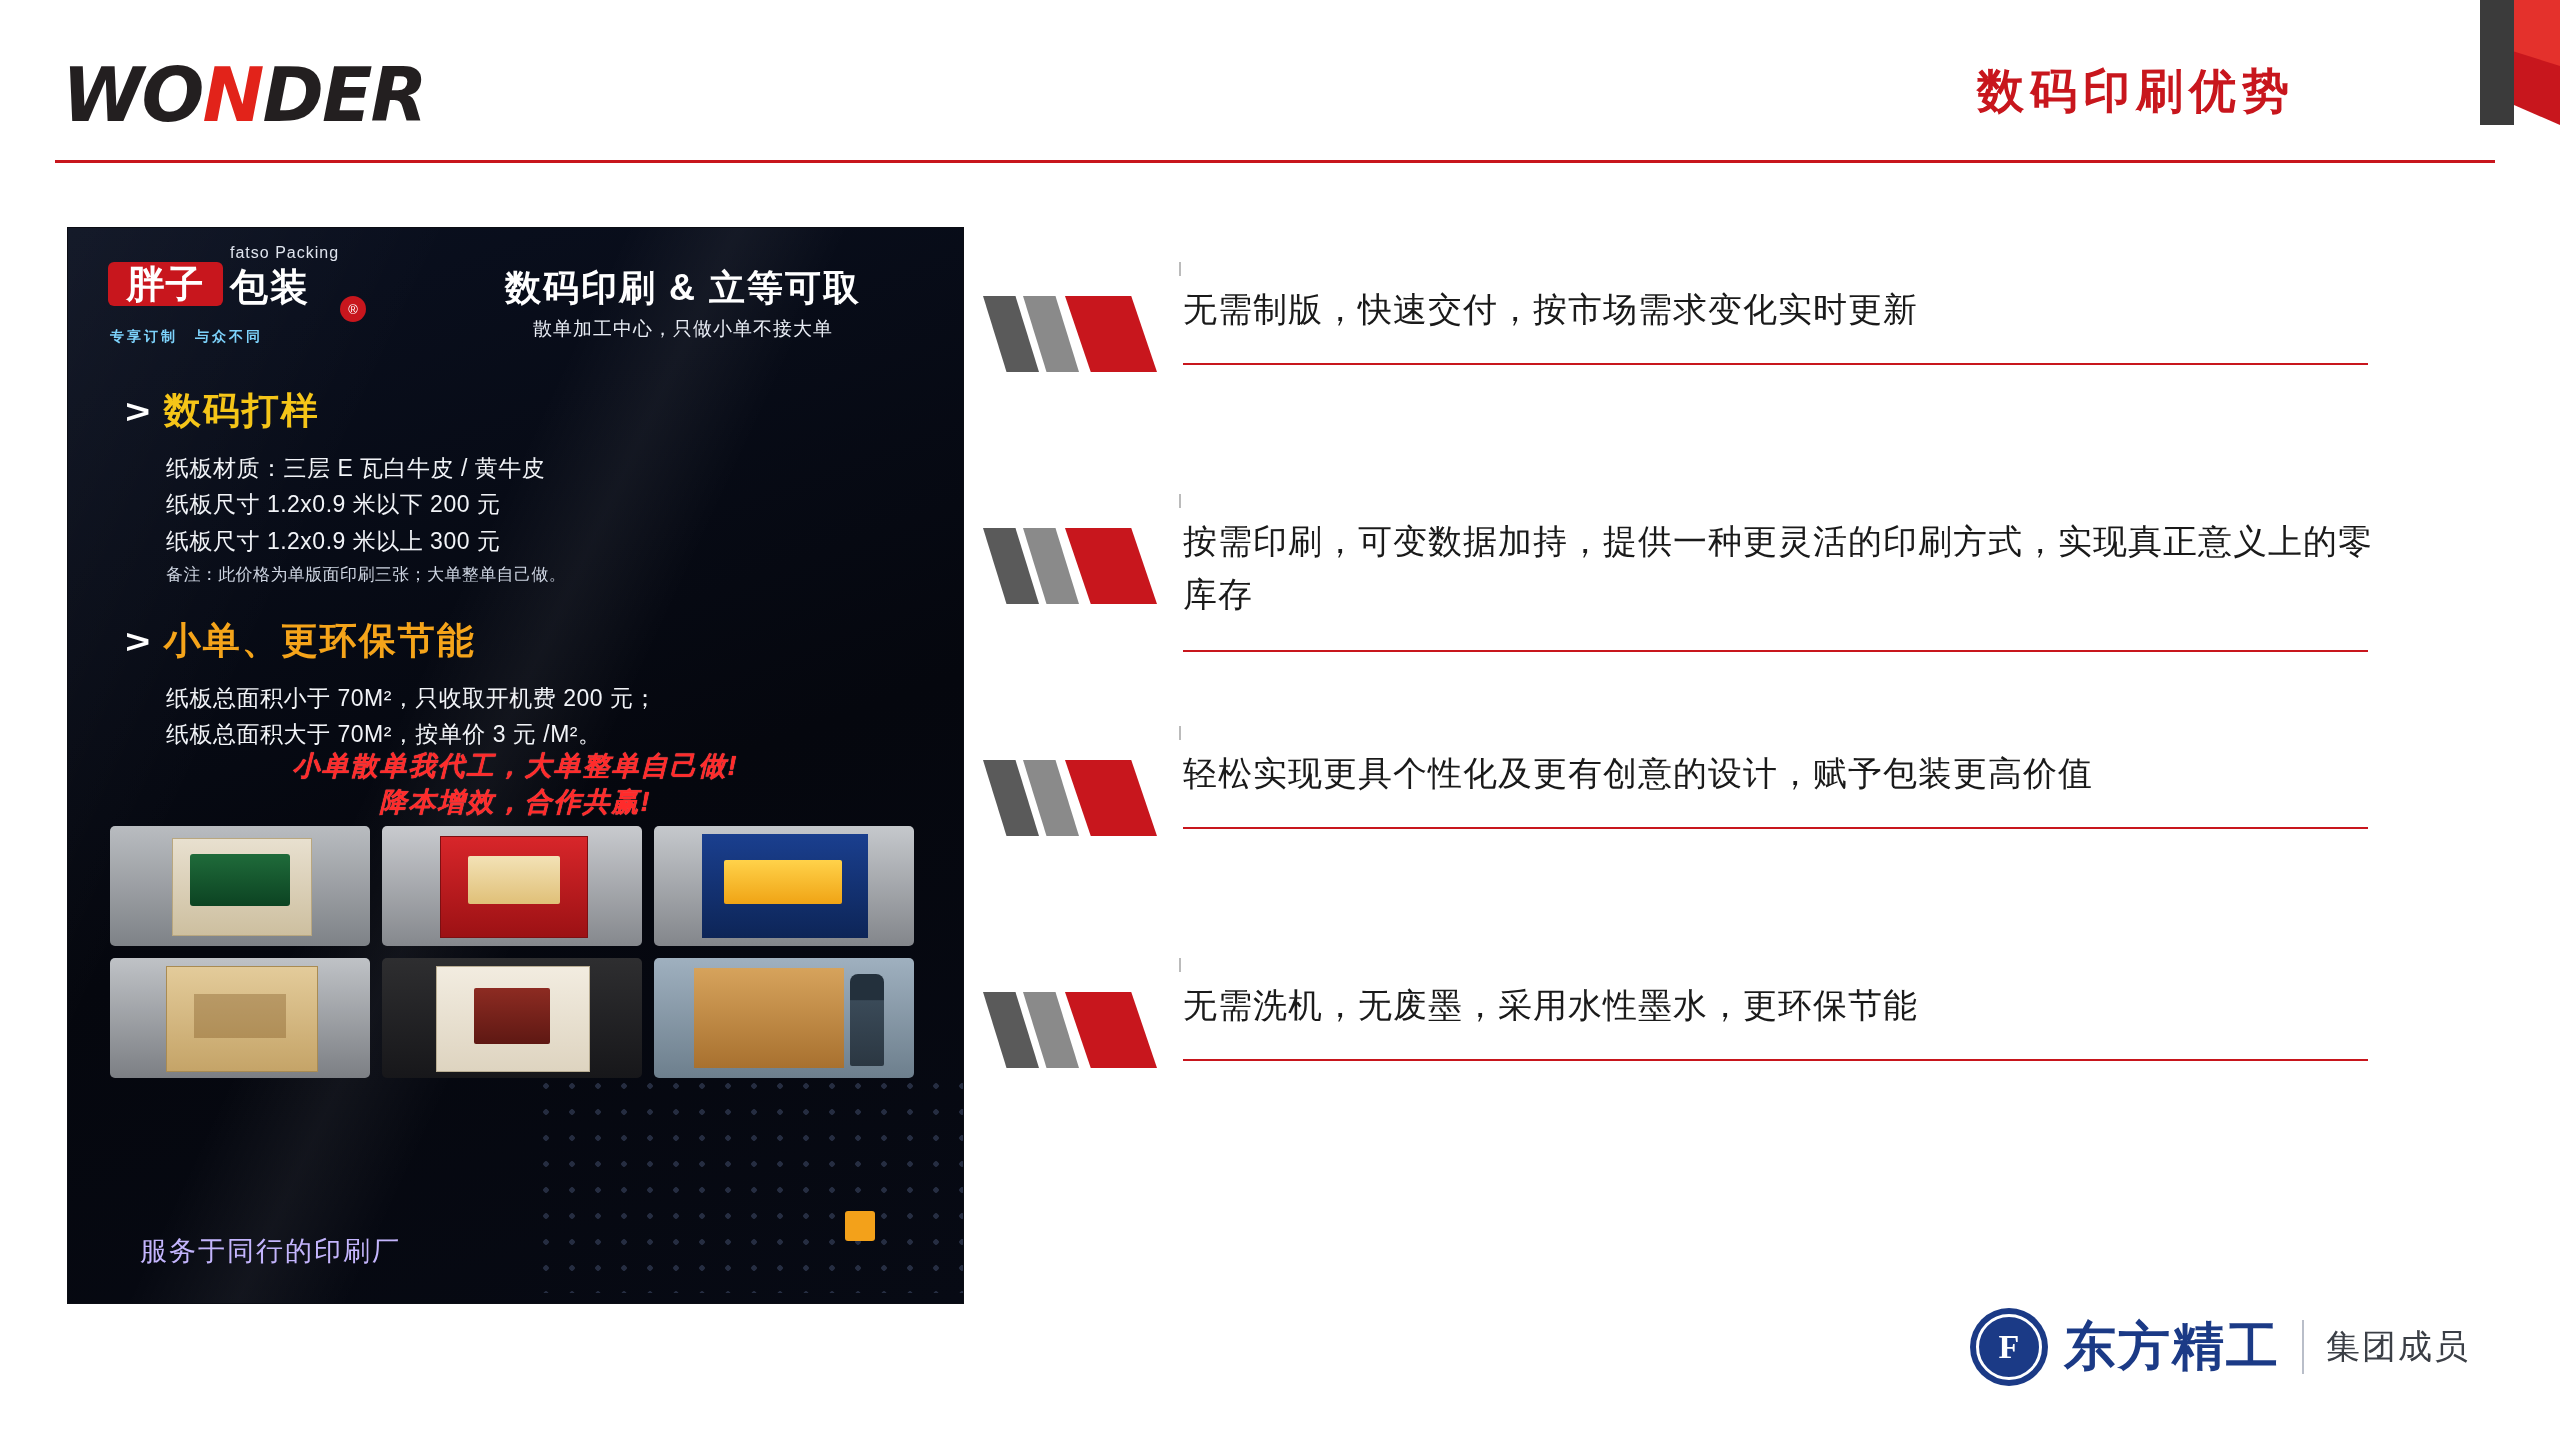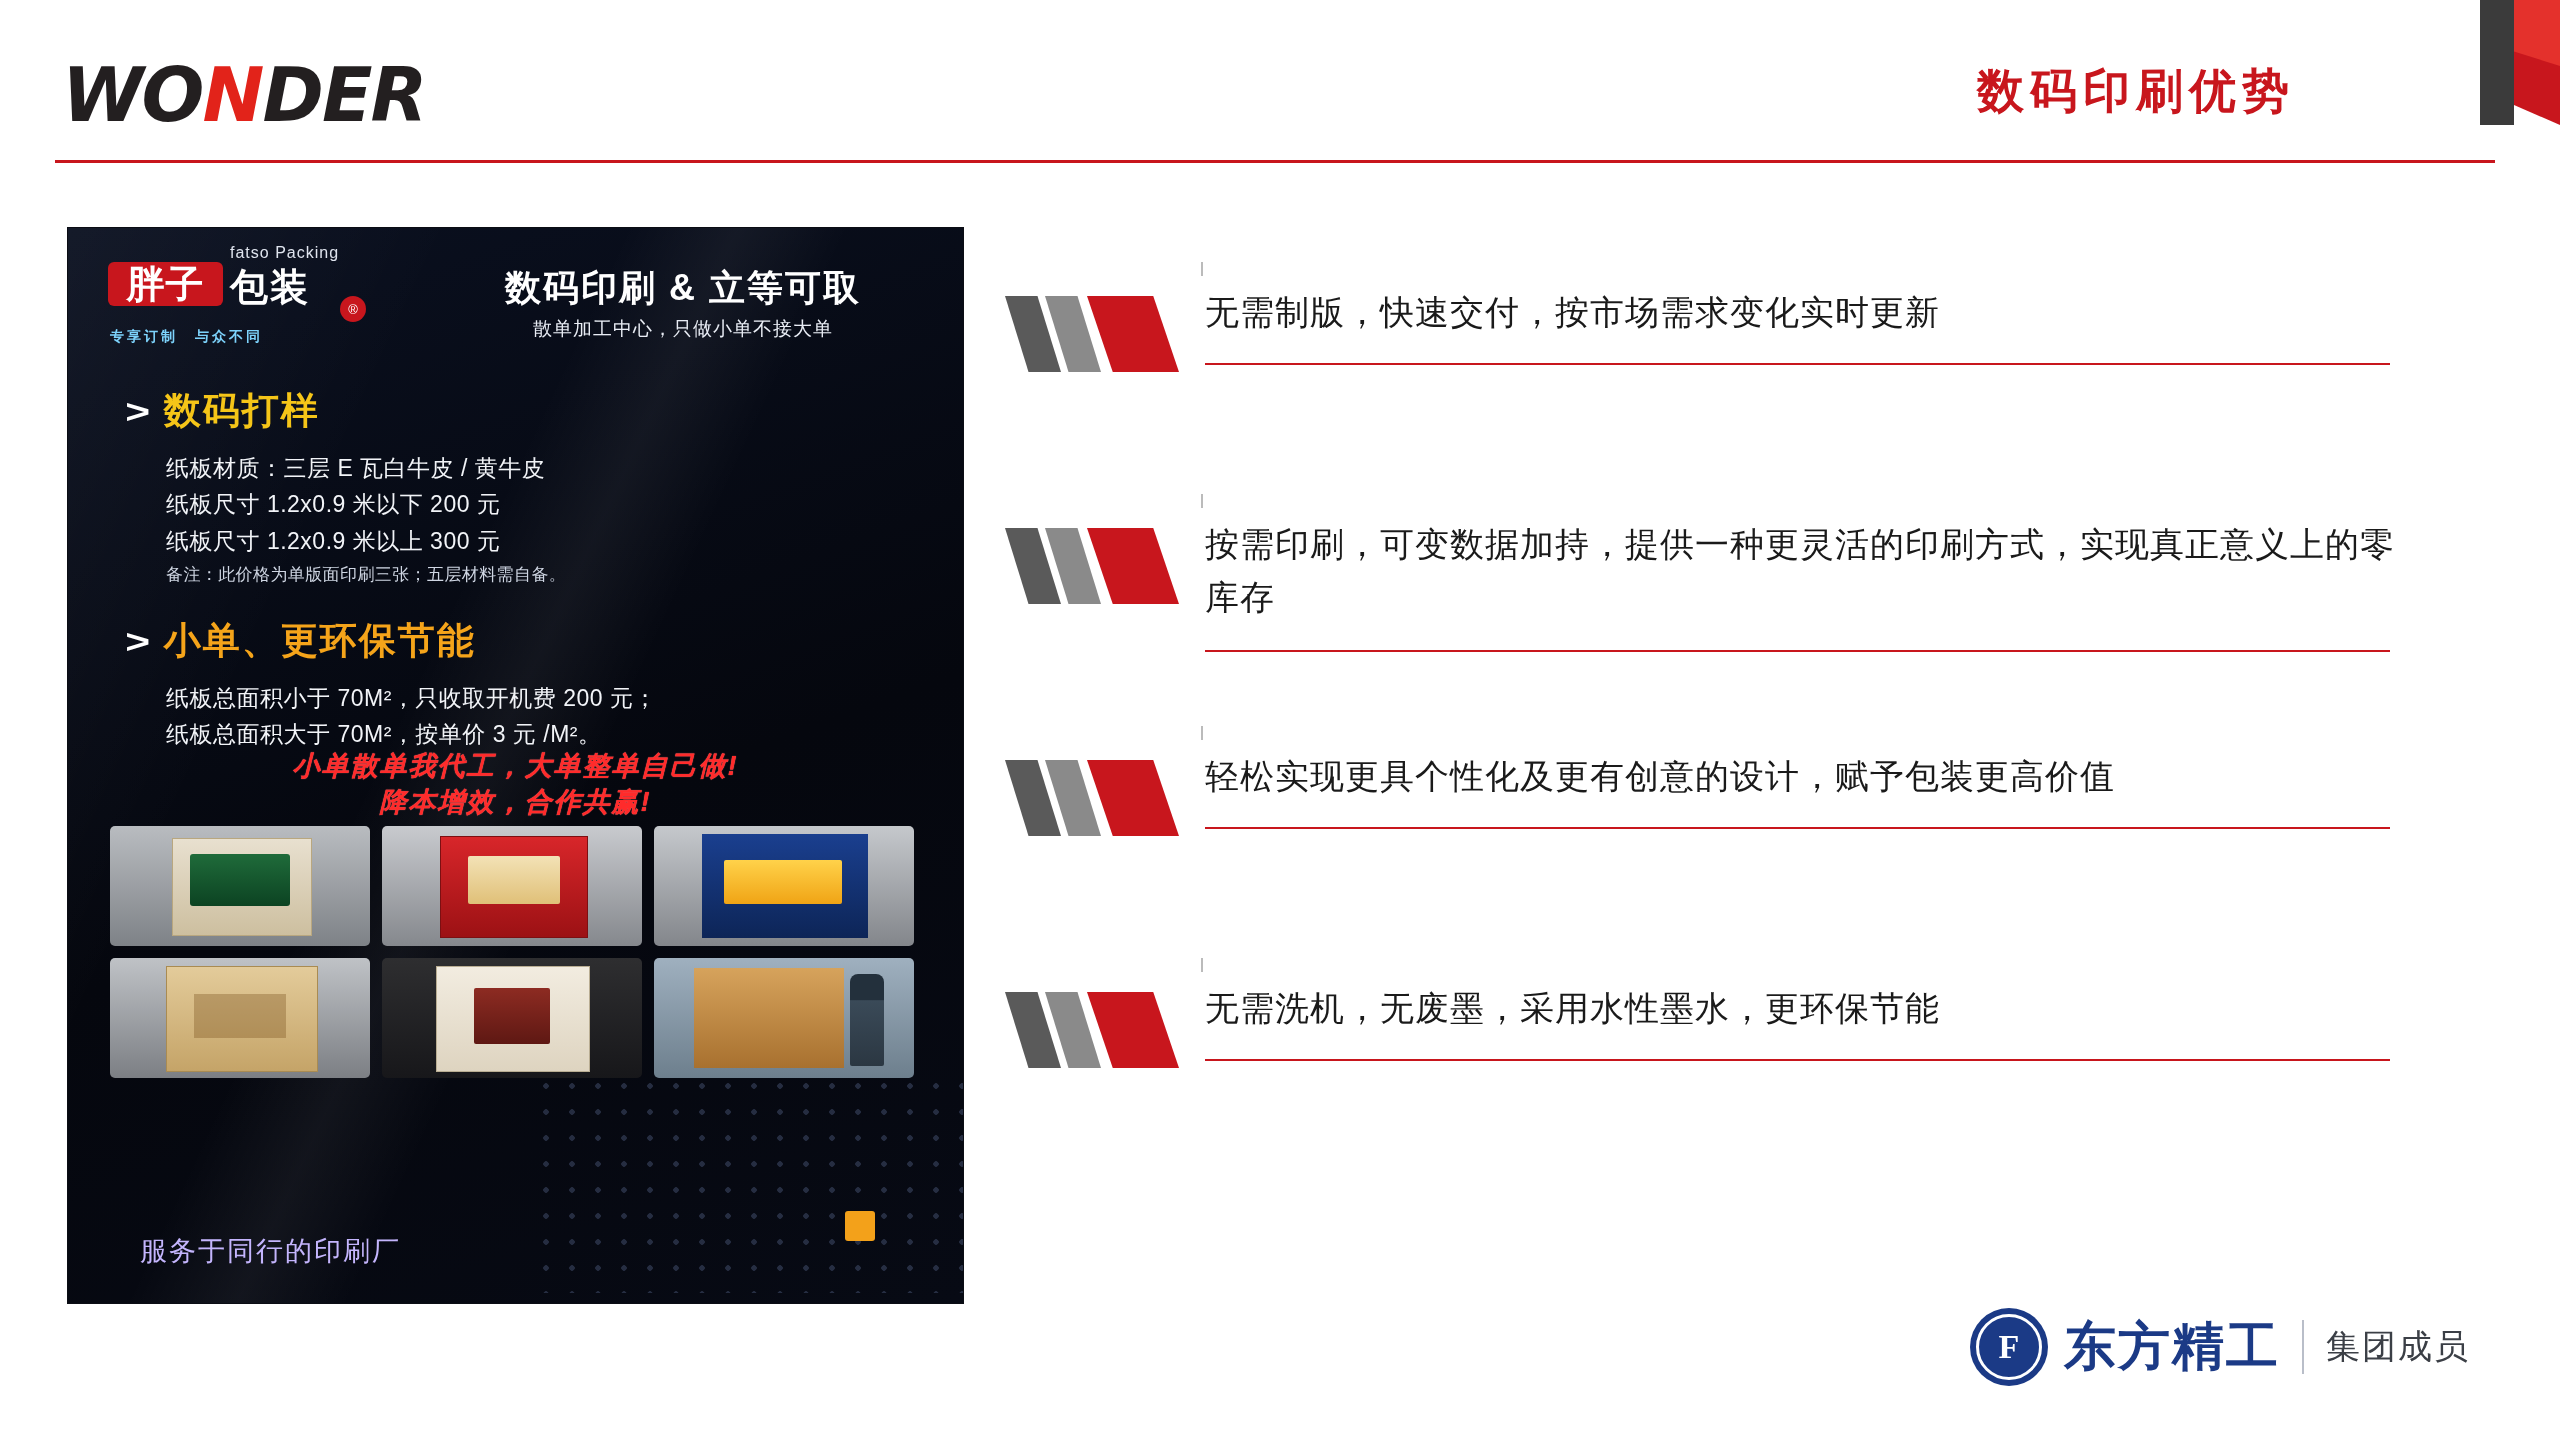--- a/index.html
+++ b/index.html
@@ -309,23 +309,24 @@
   .t5 .box { position:absolute; left:54px; top:8px; width:152px; height:104px; background: linear-gradient(180deg,#f2ece0,#ded4c0); border:1px solid #b9ad92; }
   .t5 .lbl { position:absolute; left:92px; top:30px; width:76px; height:56px; background: linear-gradient(180deg,#8d2b22,#5e1813); border-radius:2px; }
 
   .t6 { background: linear-gradient(180deg,#9fb0bf 0%, #6d7f8d 100%); }
   .t6 .box { position:absolute; left:40px; top:10px; width:150px; height:100px; background: linear-gradient(180deg,#d6a35c,#a8712f); }
   .t6 .person { position:absolute; right:30px; top:16px; width:34px; height:92px; background: linear-gradient(180deg,#23303c 0%, #23303c 28%, #3a4a58 29%, #2b3742 100%); border-radius:8px 8px 2px 2px; }
 
   
   .bullets {
     position: absolute;
-    left: 1005px;
+    left: 983px;
     top: 268px;
     width: 1490px;
+    font-family: Liberation Mono, monospace;
   }
   .bullet {
     position: relative;
     height: 232px;
   }
   .chev {
     position: absolute;
     left: 0;
     top: 28px;
     width: 185px;
@@ -457,21 +458,21 @@
   <div class="poster-head-sub">散单加工中心，只做小单不接大单</div>
 
   <div class="sec" style="top:158px;">
     <div class="sec-title yellow">
       <span class="sec-arrow">&gt;</span>
       <span>数码打样</span>
     </div>
     <div class="sec-lines">纸板材质：三层 E 瓦白牛皮 / 黄牛皮</div>
     <div class="sec-lines" style="margin-top:0">纸板尺寸 1.2x0.9 米以下 200 元</div>
     <div class="sec-lines" style="margin-top:0">纸板尺寸 1.2x0.9 米以上 300 元</div>
-    <div class="sec-note">备注：此价格为单版面印刷三张；五层材料需自备。</div>
+    <div class="sec-note">备注：此价格为单版面印刷三张；大单整单自己做。</div>
   </div>
 
   <div class="sec" style="top:388px;">
     <div class="sec-title orange">
       <span class="sec-arrow">&gt;</span>
       <span>小单、更环保节能</span>
     </div>
     <div class="sec-lines">纸板总面积小于 70M²，只收取开机费 200 元；</div>
     <div class="sec-lines" style="margin-top:0">纸板总面积大于 70M²，按单价 3 元 /M²。</div>
   </div>

